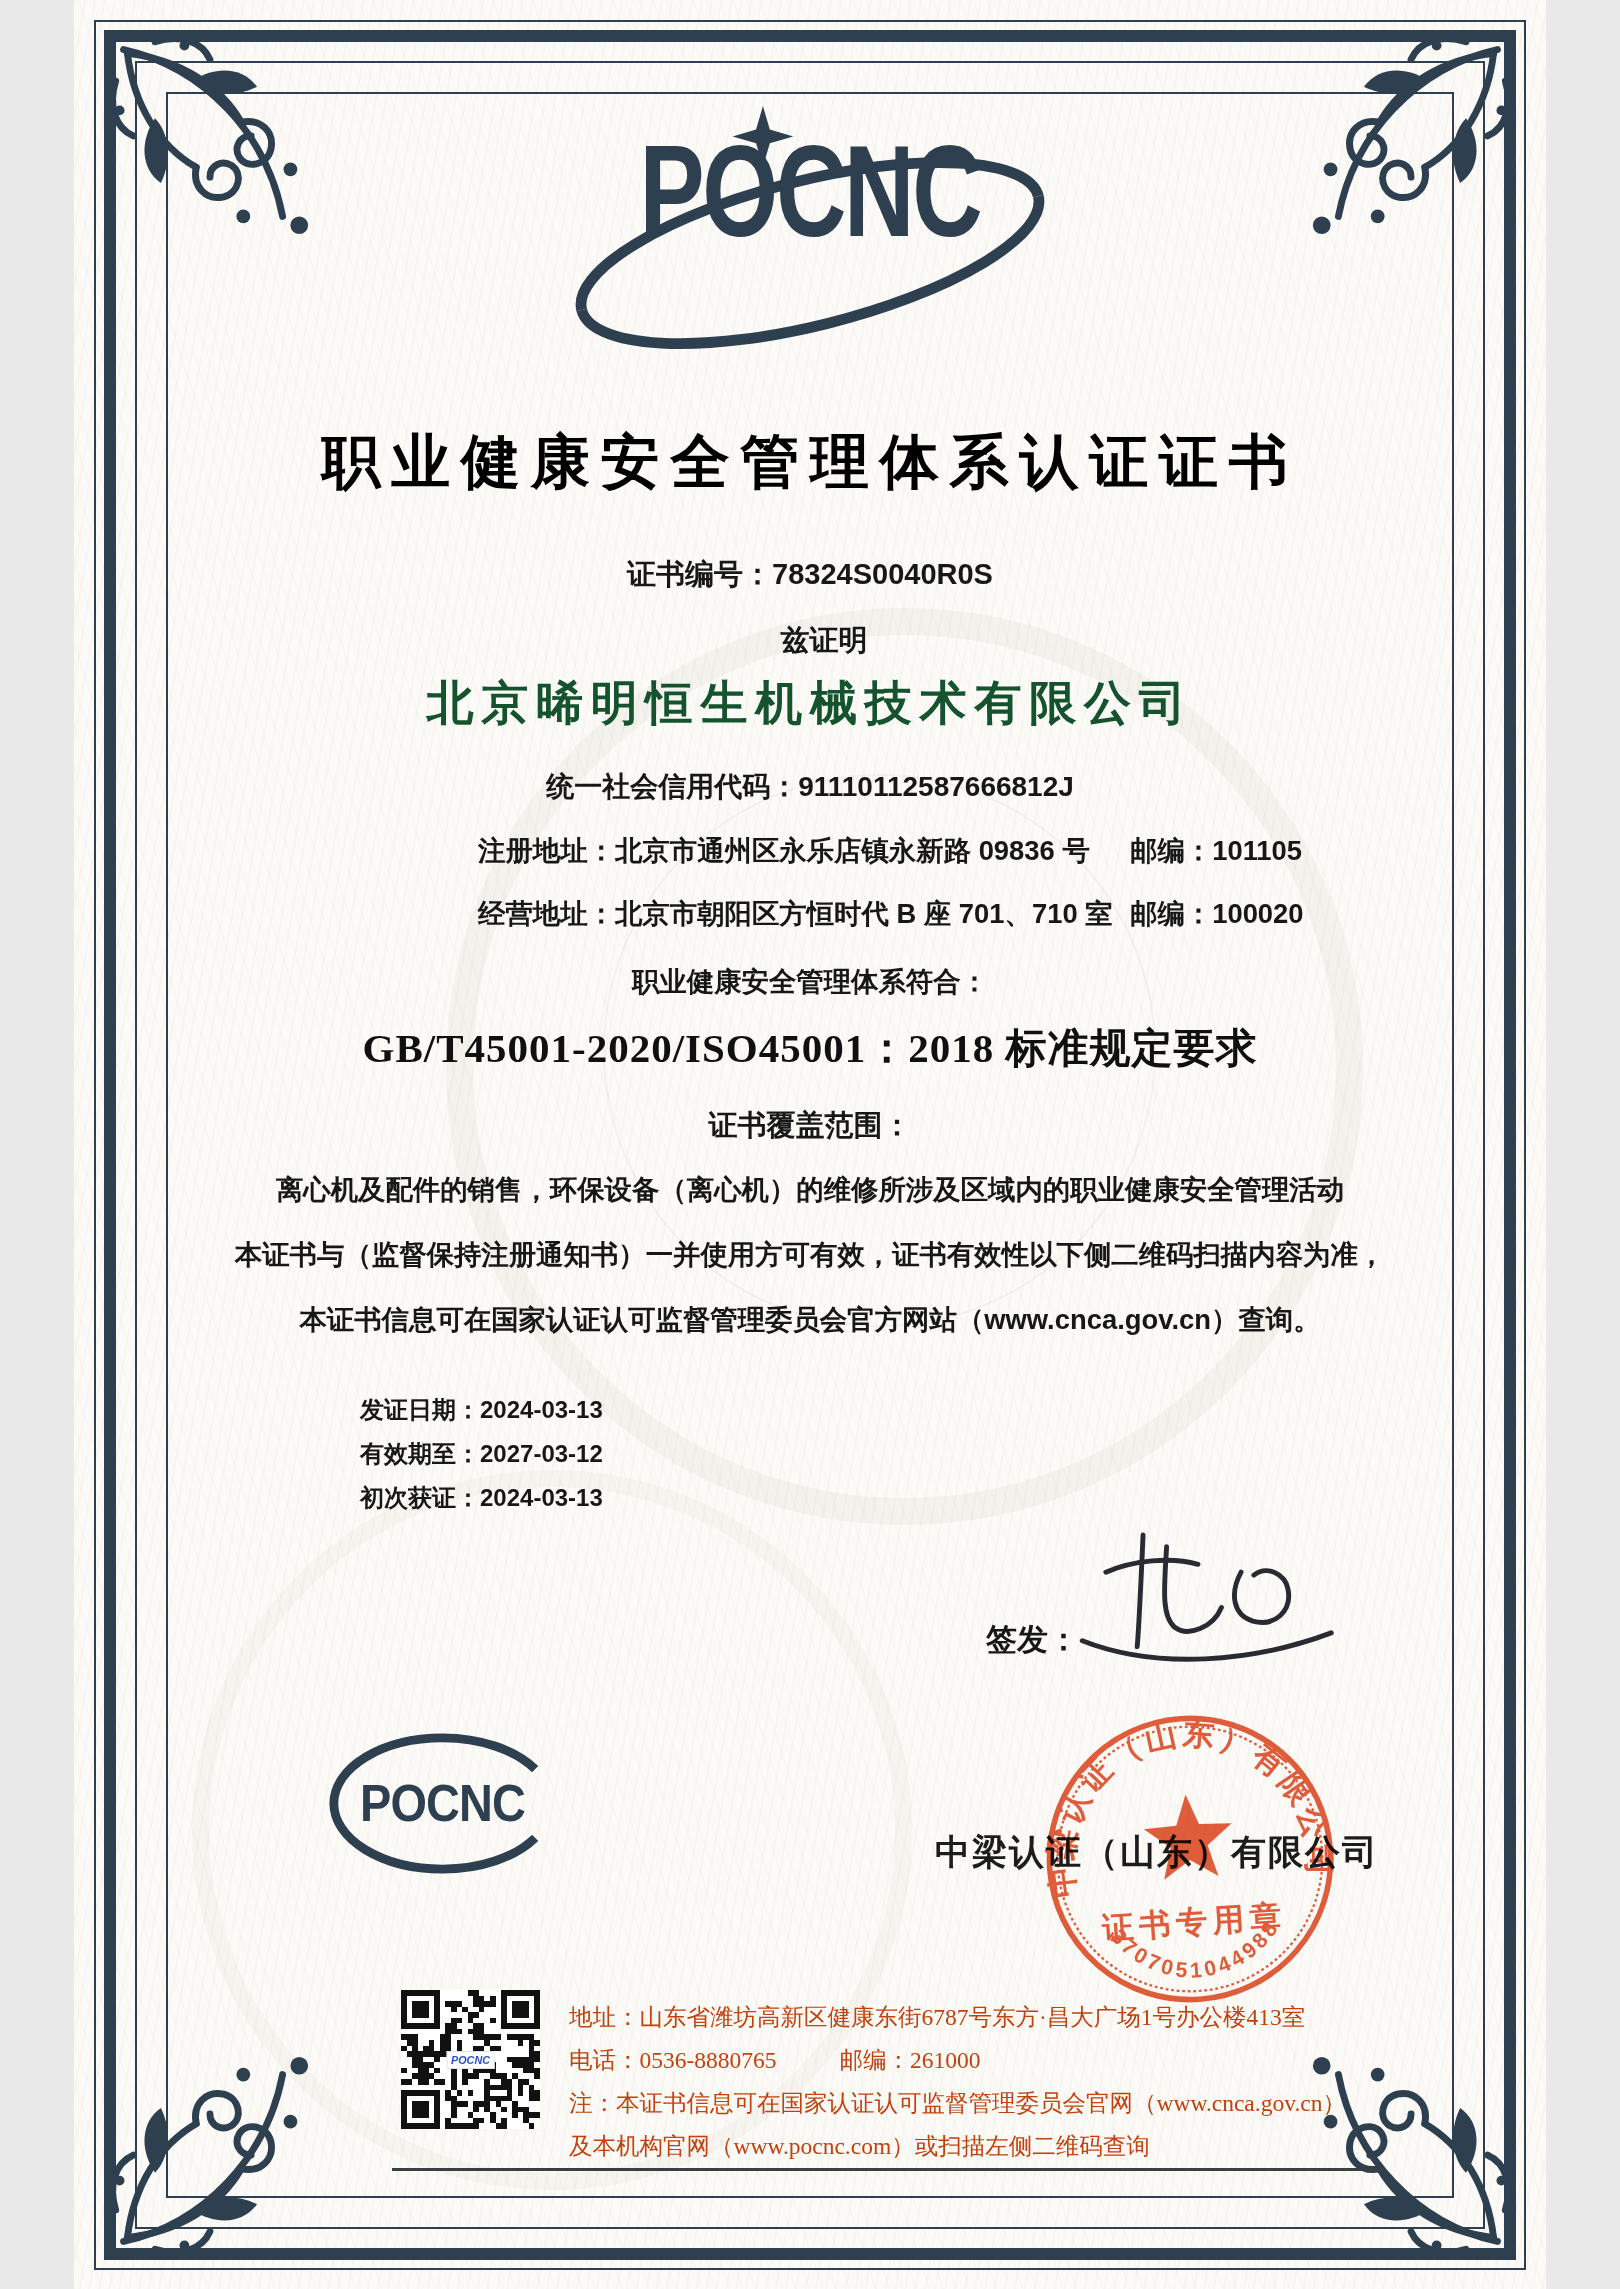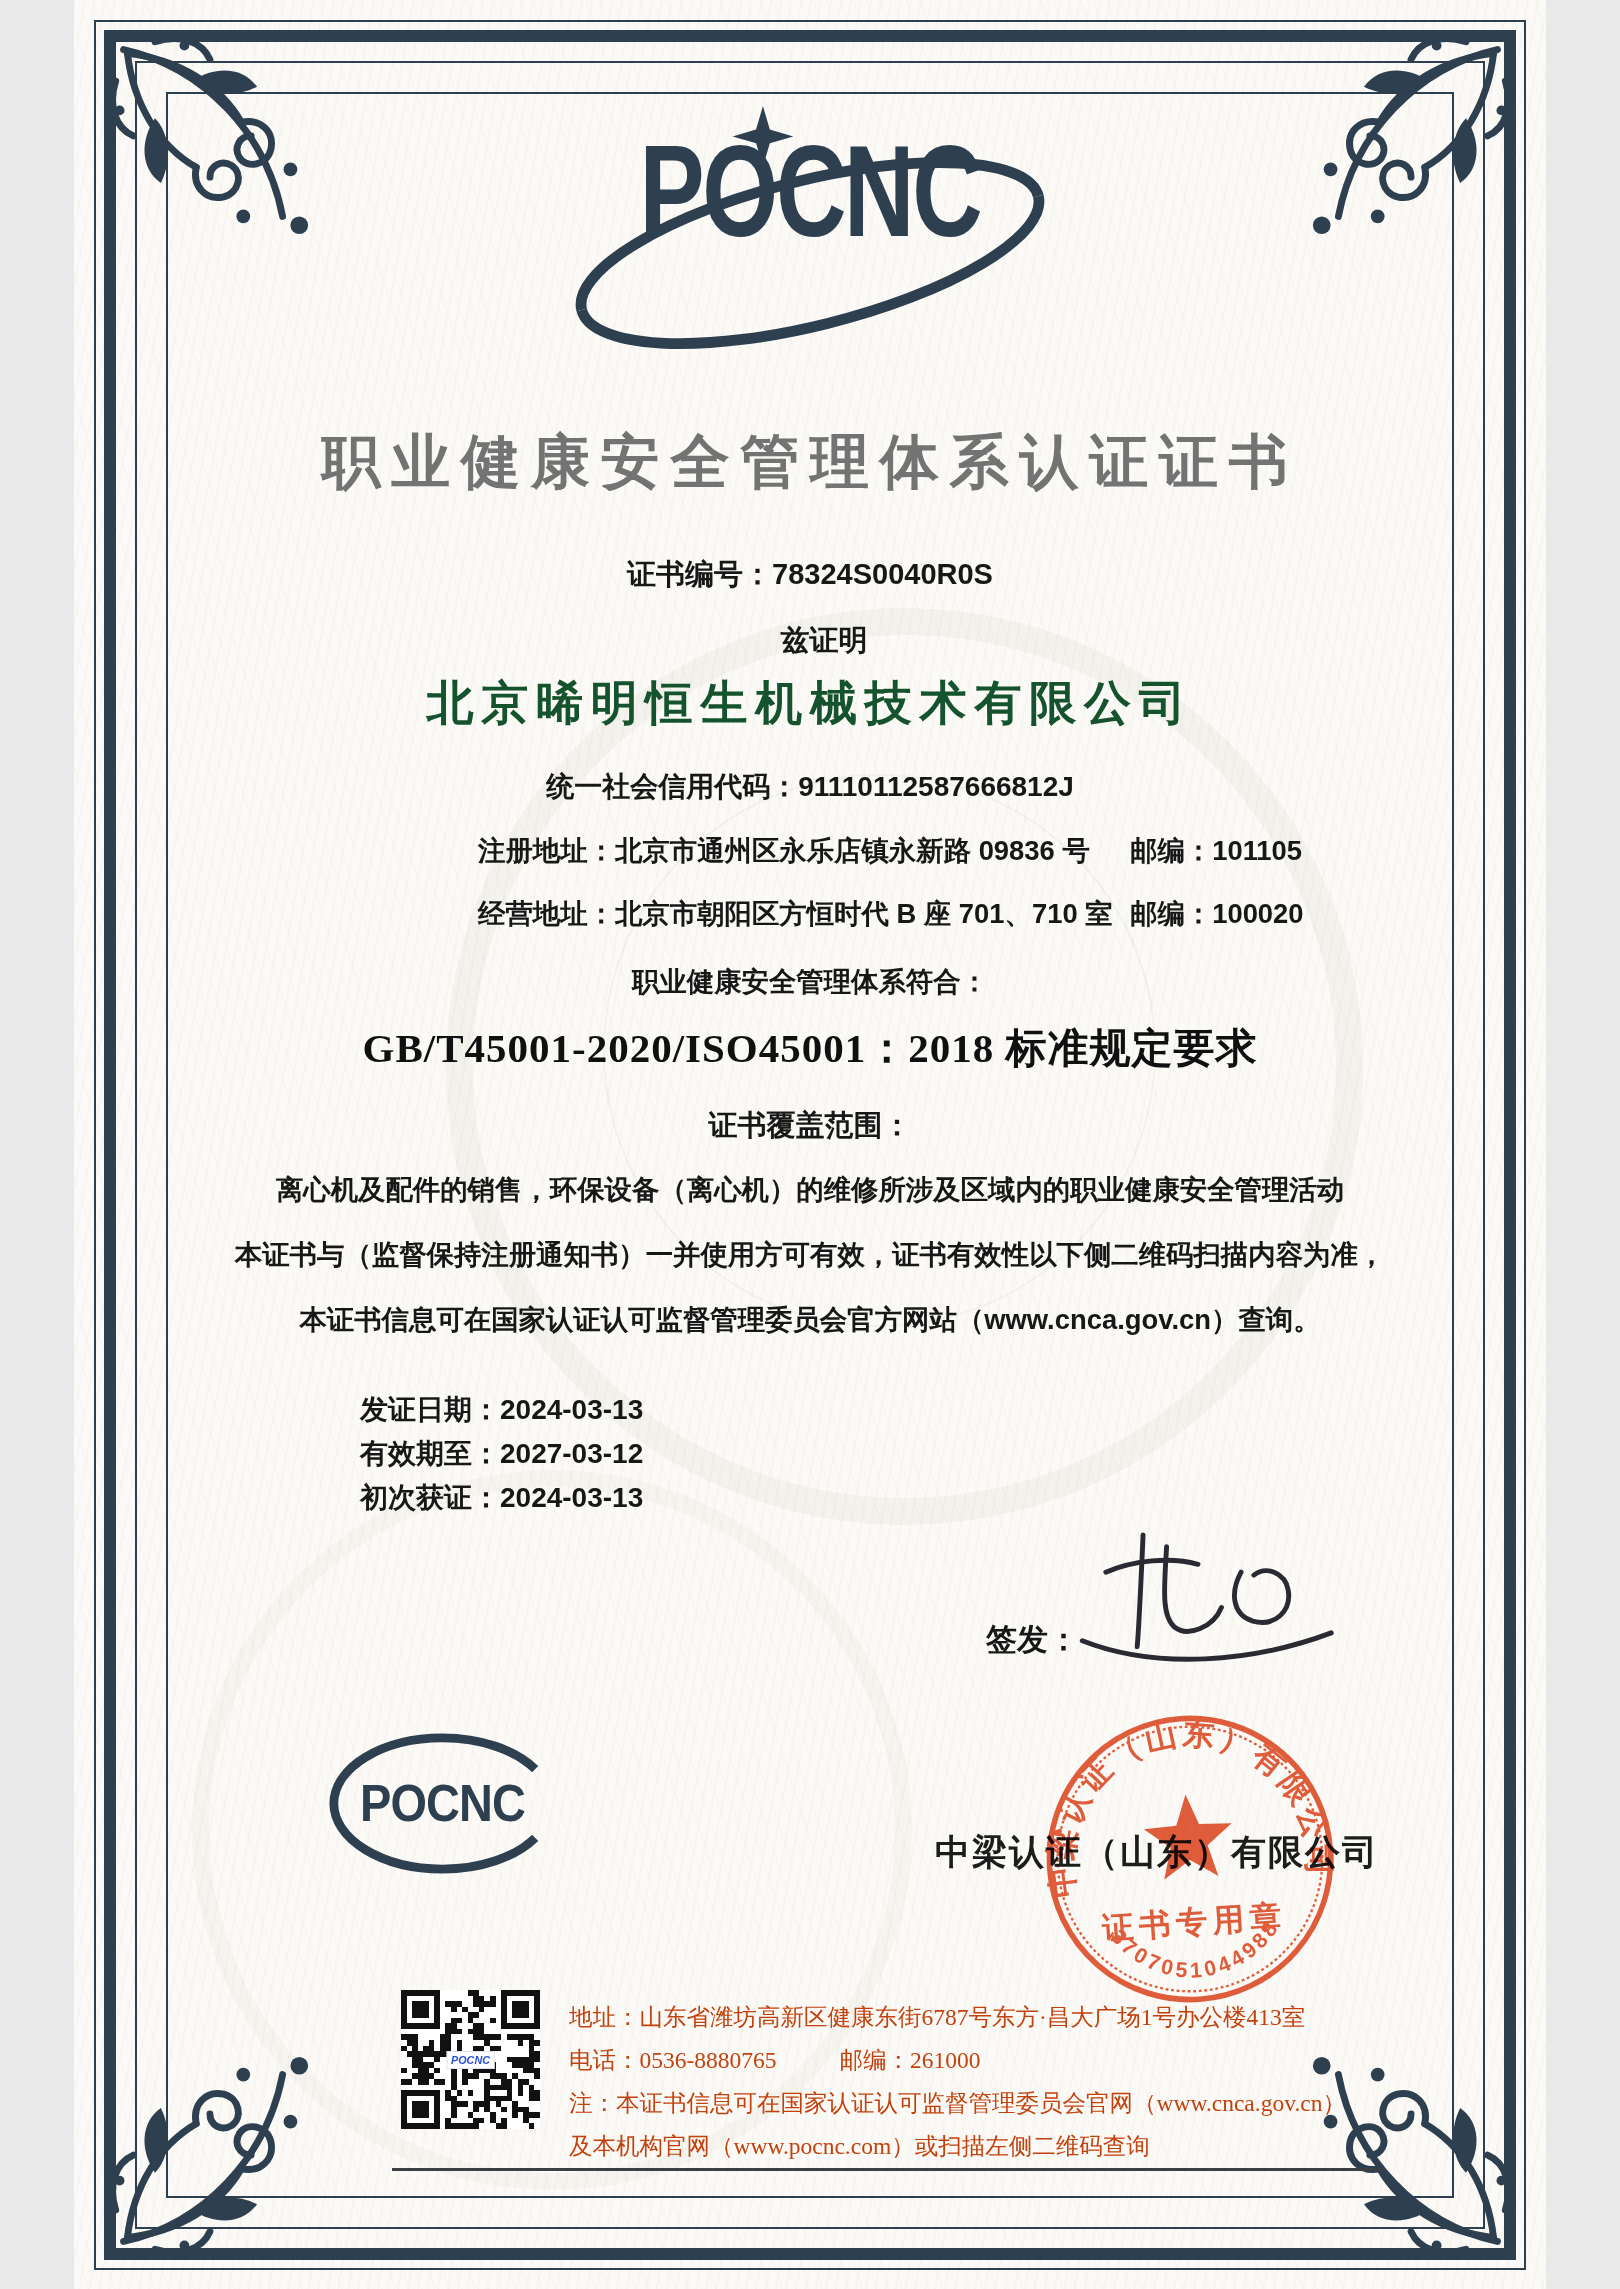--- a/index.html
+++ b/index.html
@@ -32,36 +32,36 @@
   .c-br{right:23.5px; bottom:23.5px; transform:scale(-1,-1);}
   .cline{position:absolute; left:0; right:0; text-align:center; white-space:nowrap;}
   
   .logo-top{position:absolute; left:50%; top:104px; width:549px; height:255px; transform:translateX(-50%);}
   .logo-top svg{position:absolute; inset:0; width:100%; height:100%; overflow:visible;}
   .logo-top .logo-text{
     position:absolute; left:0; right:0; top:25.5px; text-align:center;
     font-size:122px; font-weight:900; letter-spacing:-2.9px; color:var(--navy);
     transform:scale(.8,1.06); line-height:1;
   }
-  .title{top:423px; font-size:59px; font-weight:900; letter-spacing:10.8px; color:#737373;}
+  .title{top:423px; font-size:59px; font-weight:900; letter-spacing:10.8px; color:#000000;}
   .certno{top:555px; font-size:29px; font-weight:700;}
   .hereby{top:621px; font-size:29px; font-weight:700;padding-left:28px;}
   .company{top:672px; font-size:47px; font-weight:900; letter-spacing:7.8px; color:#14532d;}
   .credit{top:768px; font-size:28px; font-weight:700;}
   .addr-row{position:absolute; left:404px; width:980px; font-size:27.4px; font-weight:700; white-space:nowrap;}
   .addr1{top:833px;} .addr2{top:896px;}
   .addr-row .zip{position:absolute; left:652px; top:0;}
   .conform{top:964px; font-size:27.4px; font-weight:700;}
   .standard{top:1021px; font-size:41px; font-weight:700; letter-spacing:1px;
     font-family:"Liberation Serif","DejaVu Serif",serif; color:#101010;}
   .scope-label{top:1106px; font-size:29px; font-weight:800;}
   .scope{top:1172px; font-size:27.4px; font-weight:700;}
   .validity{top:1237px; font-size:27.4px; font-weight:700;}
   .query{top:1302px; font-size:27.4px; font-weight:700;}
-  .dates{position:absolute; left:286px; top:1388px; font-size:28px; font-weight:700; line-height:44px; white-space:nowrap;}
+  .dates{position:absolute; left:286px; top:1388px; font-size:24px; font-weight:700; line-height:44px; white-space:nowrap;}
   .sign-label{position:absolute; left:872px; top:1619px; font-size:31px; font-weight:700;margin-left:40px;}
   .signature{position:absolute; left:975px; top:1521px; width:294px; height:165px;}
   .signature svg{width:100%; height:100%;}
   .oval-logo{position:absolute; left:251px; top:1729px; width:235px; height:149px; color:var(--navy);}
   .oval-logo svg{position:absolute; inset:0; width:100%; height:100%;}
   .oval-logo .oval-text{
     position:absolute; inset:0; display:flex; align-items:center; justify-content:center;
     font-size:51px; font-weight:900; letter-spacing:-1px; color:var(--navy); transform:scale(.92,1);
   }
   .issuer{position:absolute; left:861px; top:1829px; font-size:35px; font-weight:600; letter-spacing:2px; color:#1c1c1c; white-space:nowrap;}

